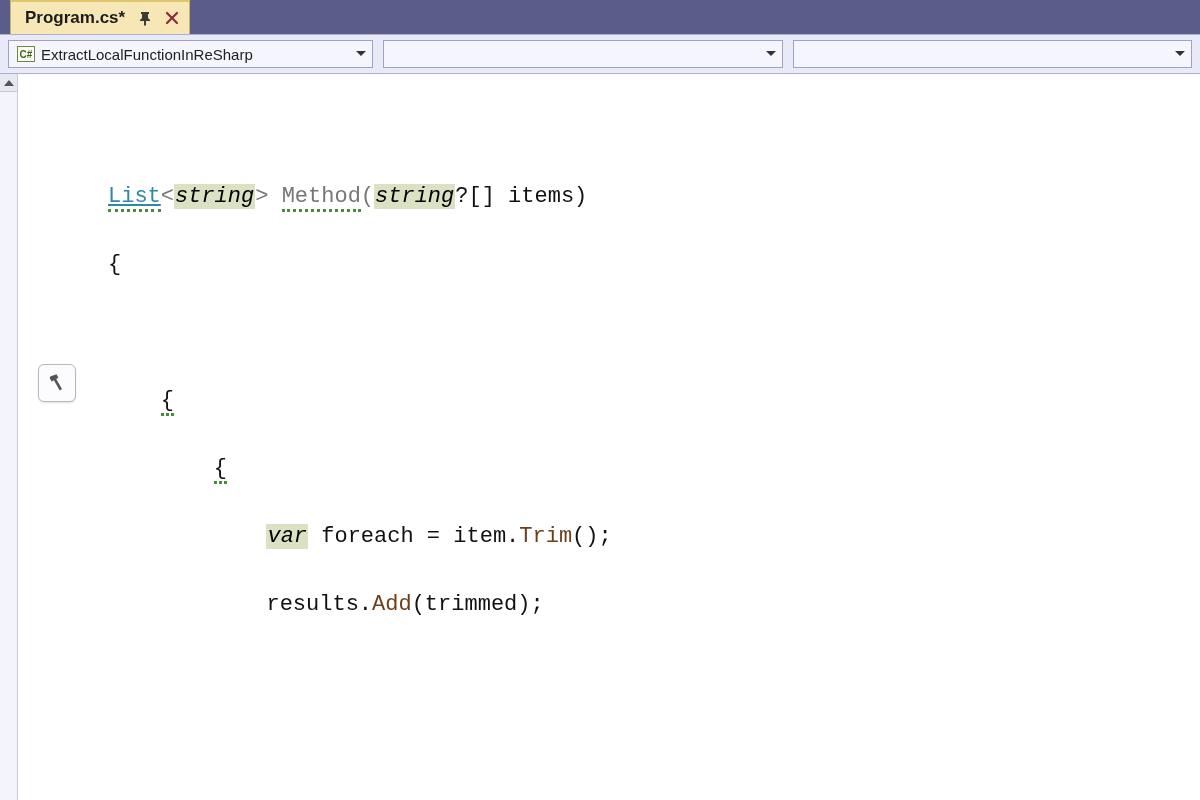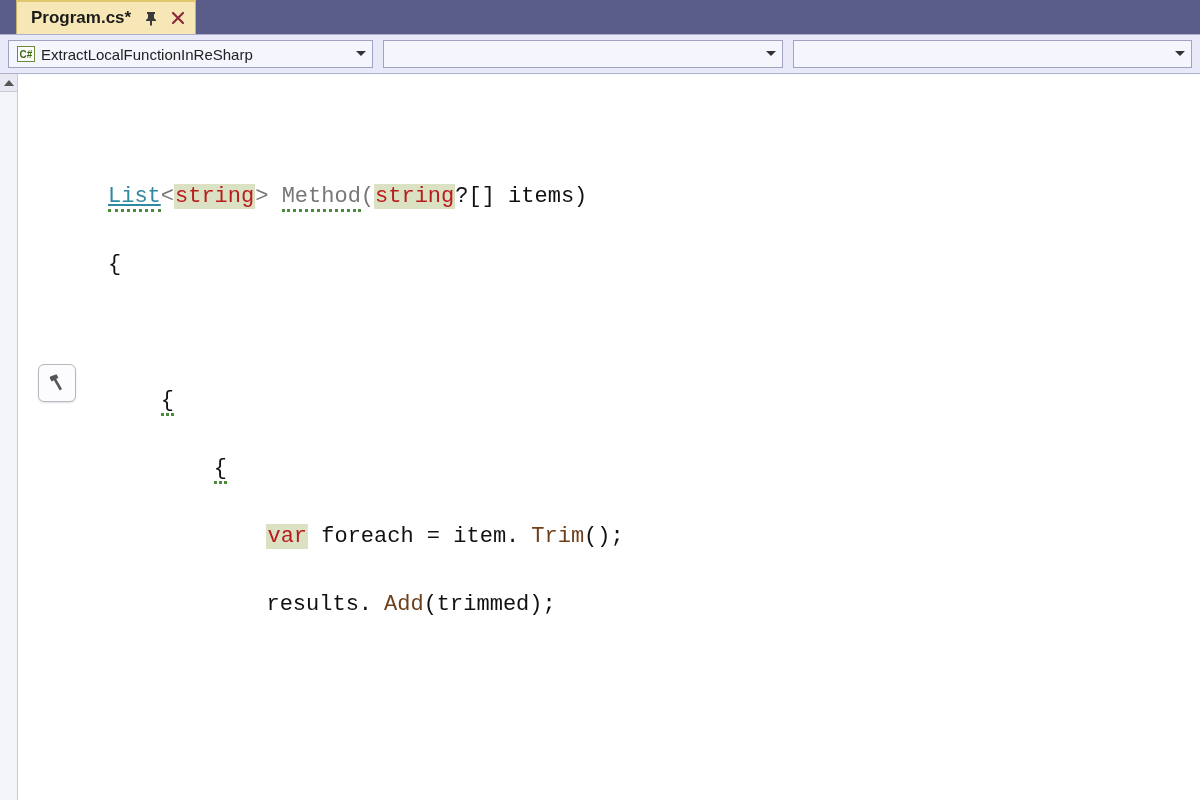--- a/index.html
+++ b/index.html
@@ -13,21 +13,21 @@
   flex-direction: column;
 }
 .titlebar-strip {
   height: 6px;
   background: #5a5d8a;
 }
 .tabbar {
   background: #5a5d8a;
   display: flex;
   align-items: flex-end;
-  padding-left: 16px;
+  padding-left: 10px;
   height: 38px;
 }
 .tab {
   background: #f7e7b7;
   border-top: 2px solid #e0c76d;
   border-left: 1px solid #c7b26b;
   border-right: 1px solid #c7b26b;
   padding: 6px 10px 6px 14px;
   display: flex;
   align-items: center;
@@ -95,22 +95,22 @@
   flex:1;
   position:relative;
   padding: 38px 0 0 90px;
   font-family: Consolas, "Courier New", monospace;
   font-size: 22px;
   line-height: 34px;
   color: #111;
   white-space: pre;
 }
 .tok-type { color: #2f8aa0; text-decoration: underline; }
-.tok-keyword { color: #b91c1c; }
-.tok-method { color: #6d3f1a; margin-left: 12px; }
+.tok-keyword { color: #000000; font-style: italic; }
+.tok-method { color: #6d3f1a; }
 .tok-gray  { color: #777; }
 .tok-purple { color: #6a1b9a; }
 .hl { background: #dbe2c4; padding:0 1px; }
 .dotted { position: relative; }
 .dotted::after{
   content:"";
   position:absolute;
   left:0; right:0; bottom:-3px;
   border-bottom:3px dotted #4a8a3a;
 }

